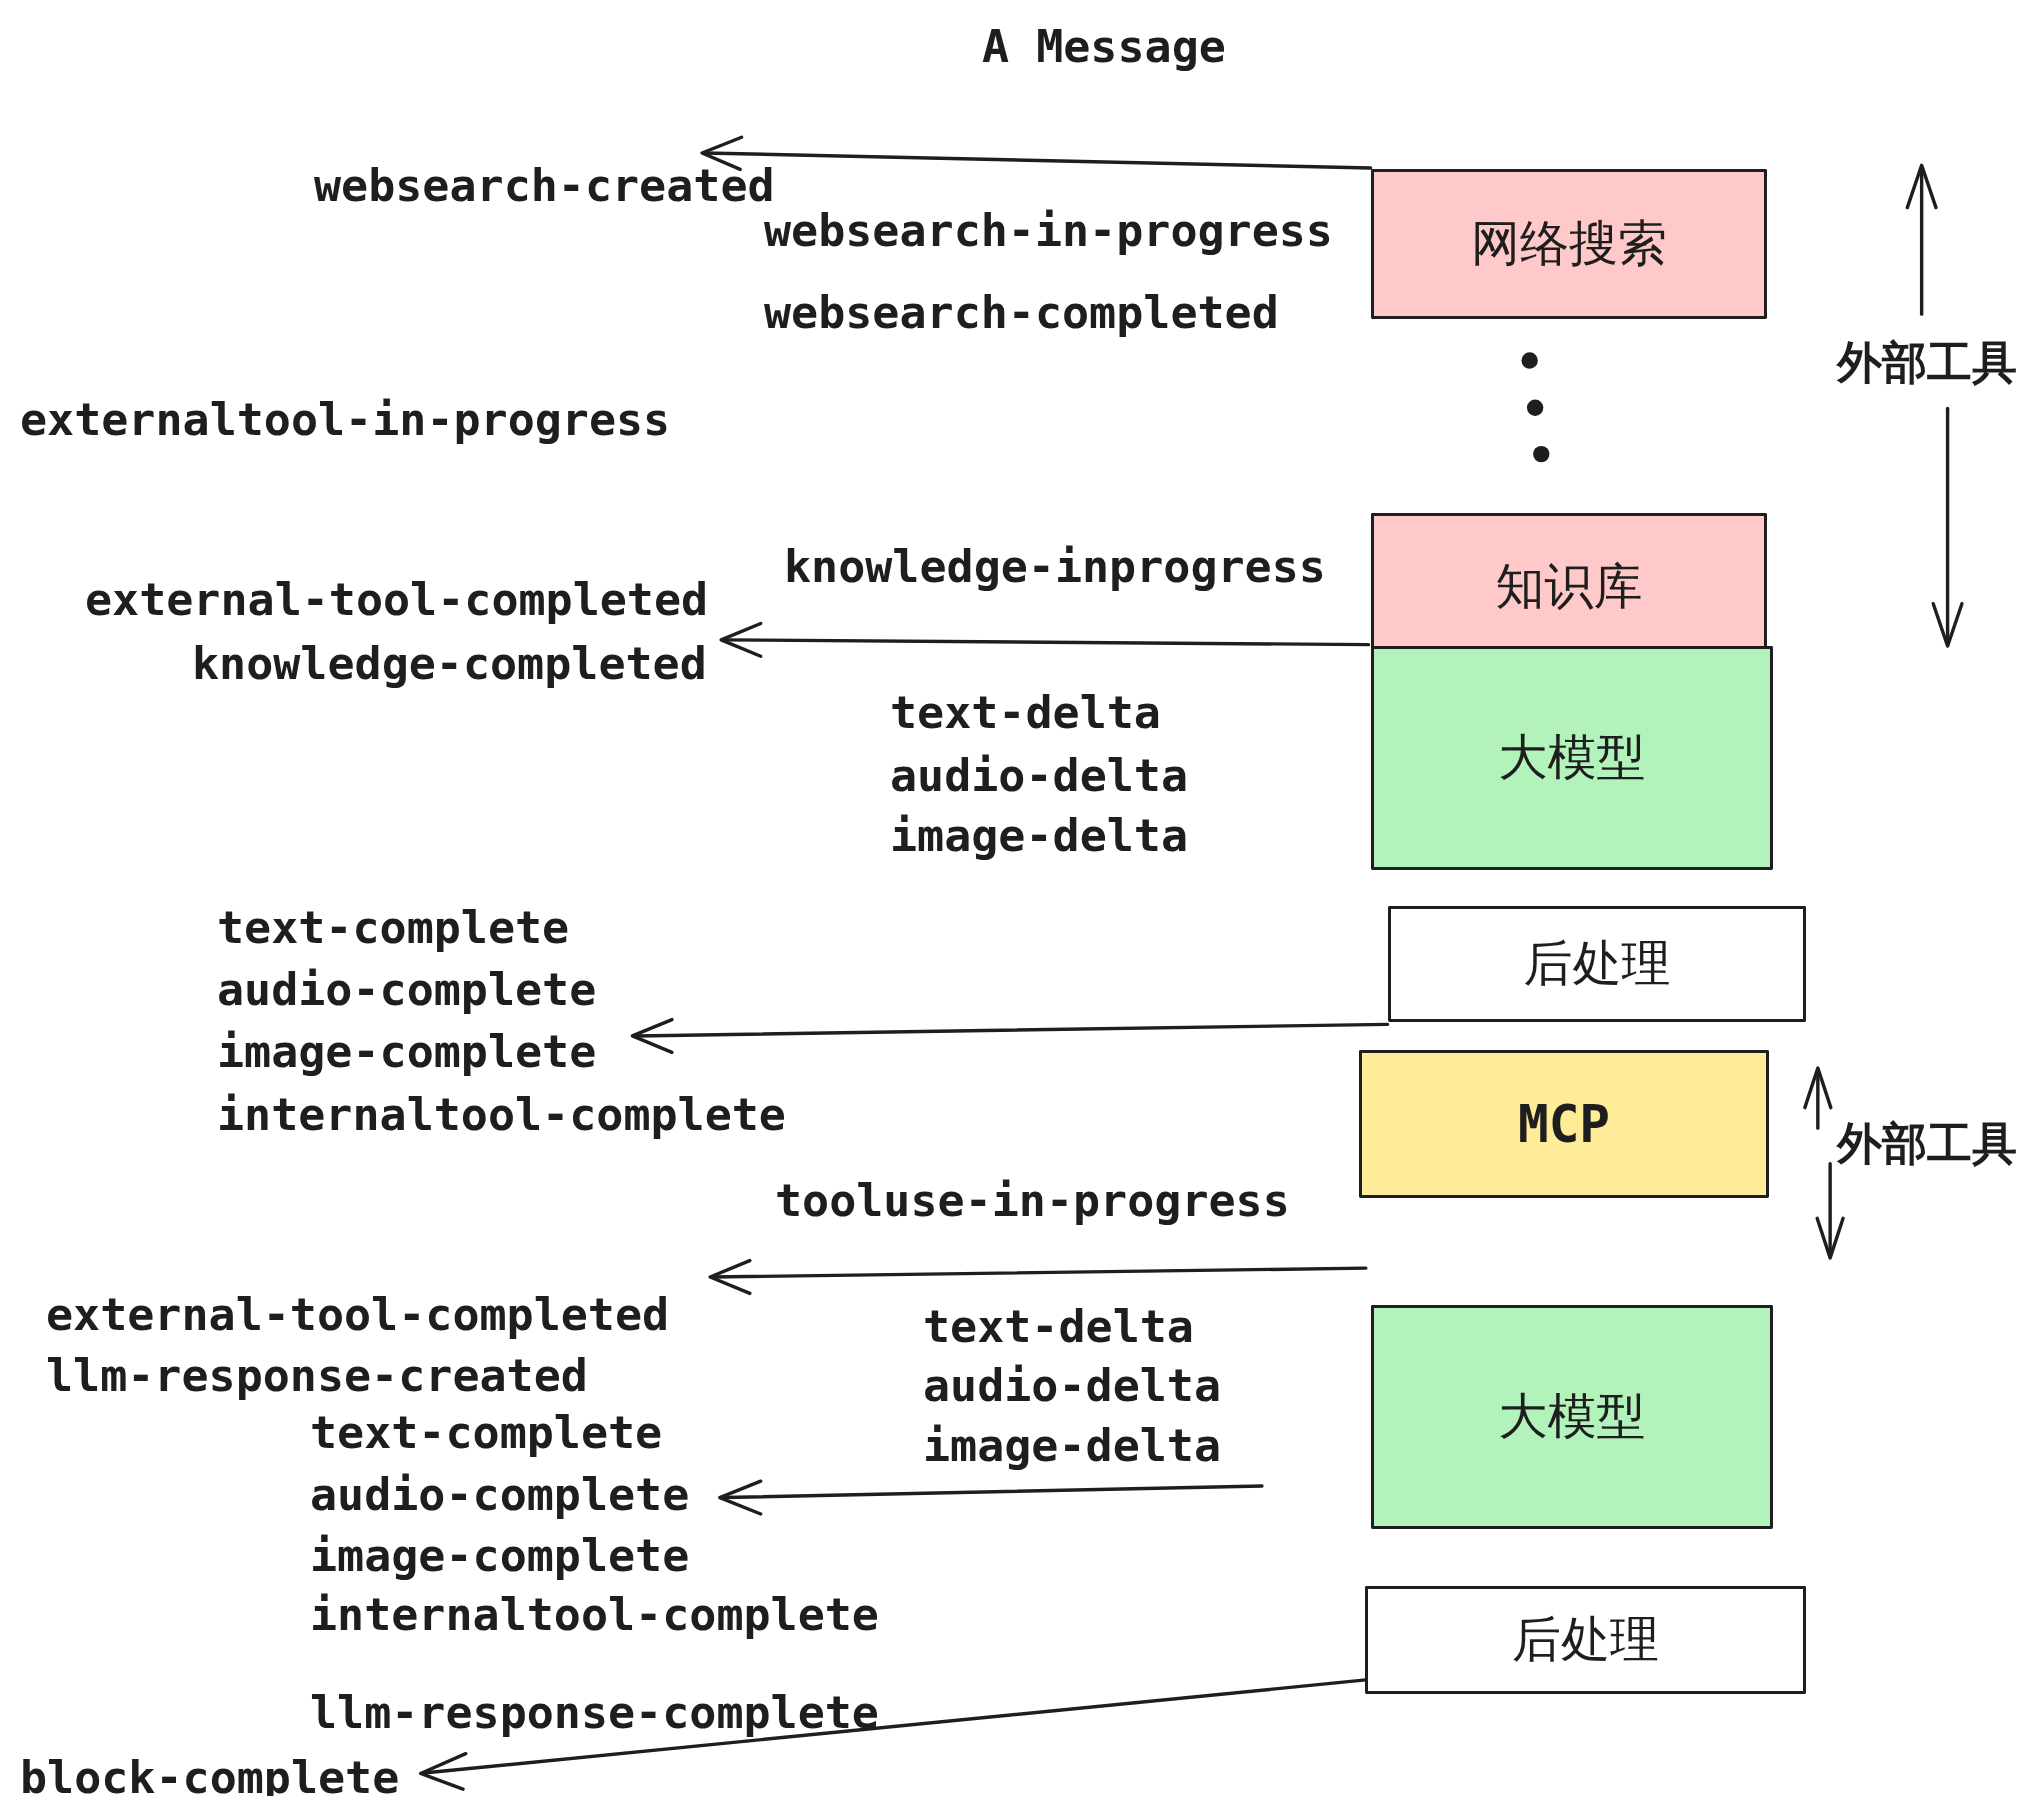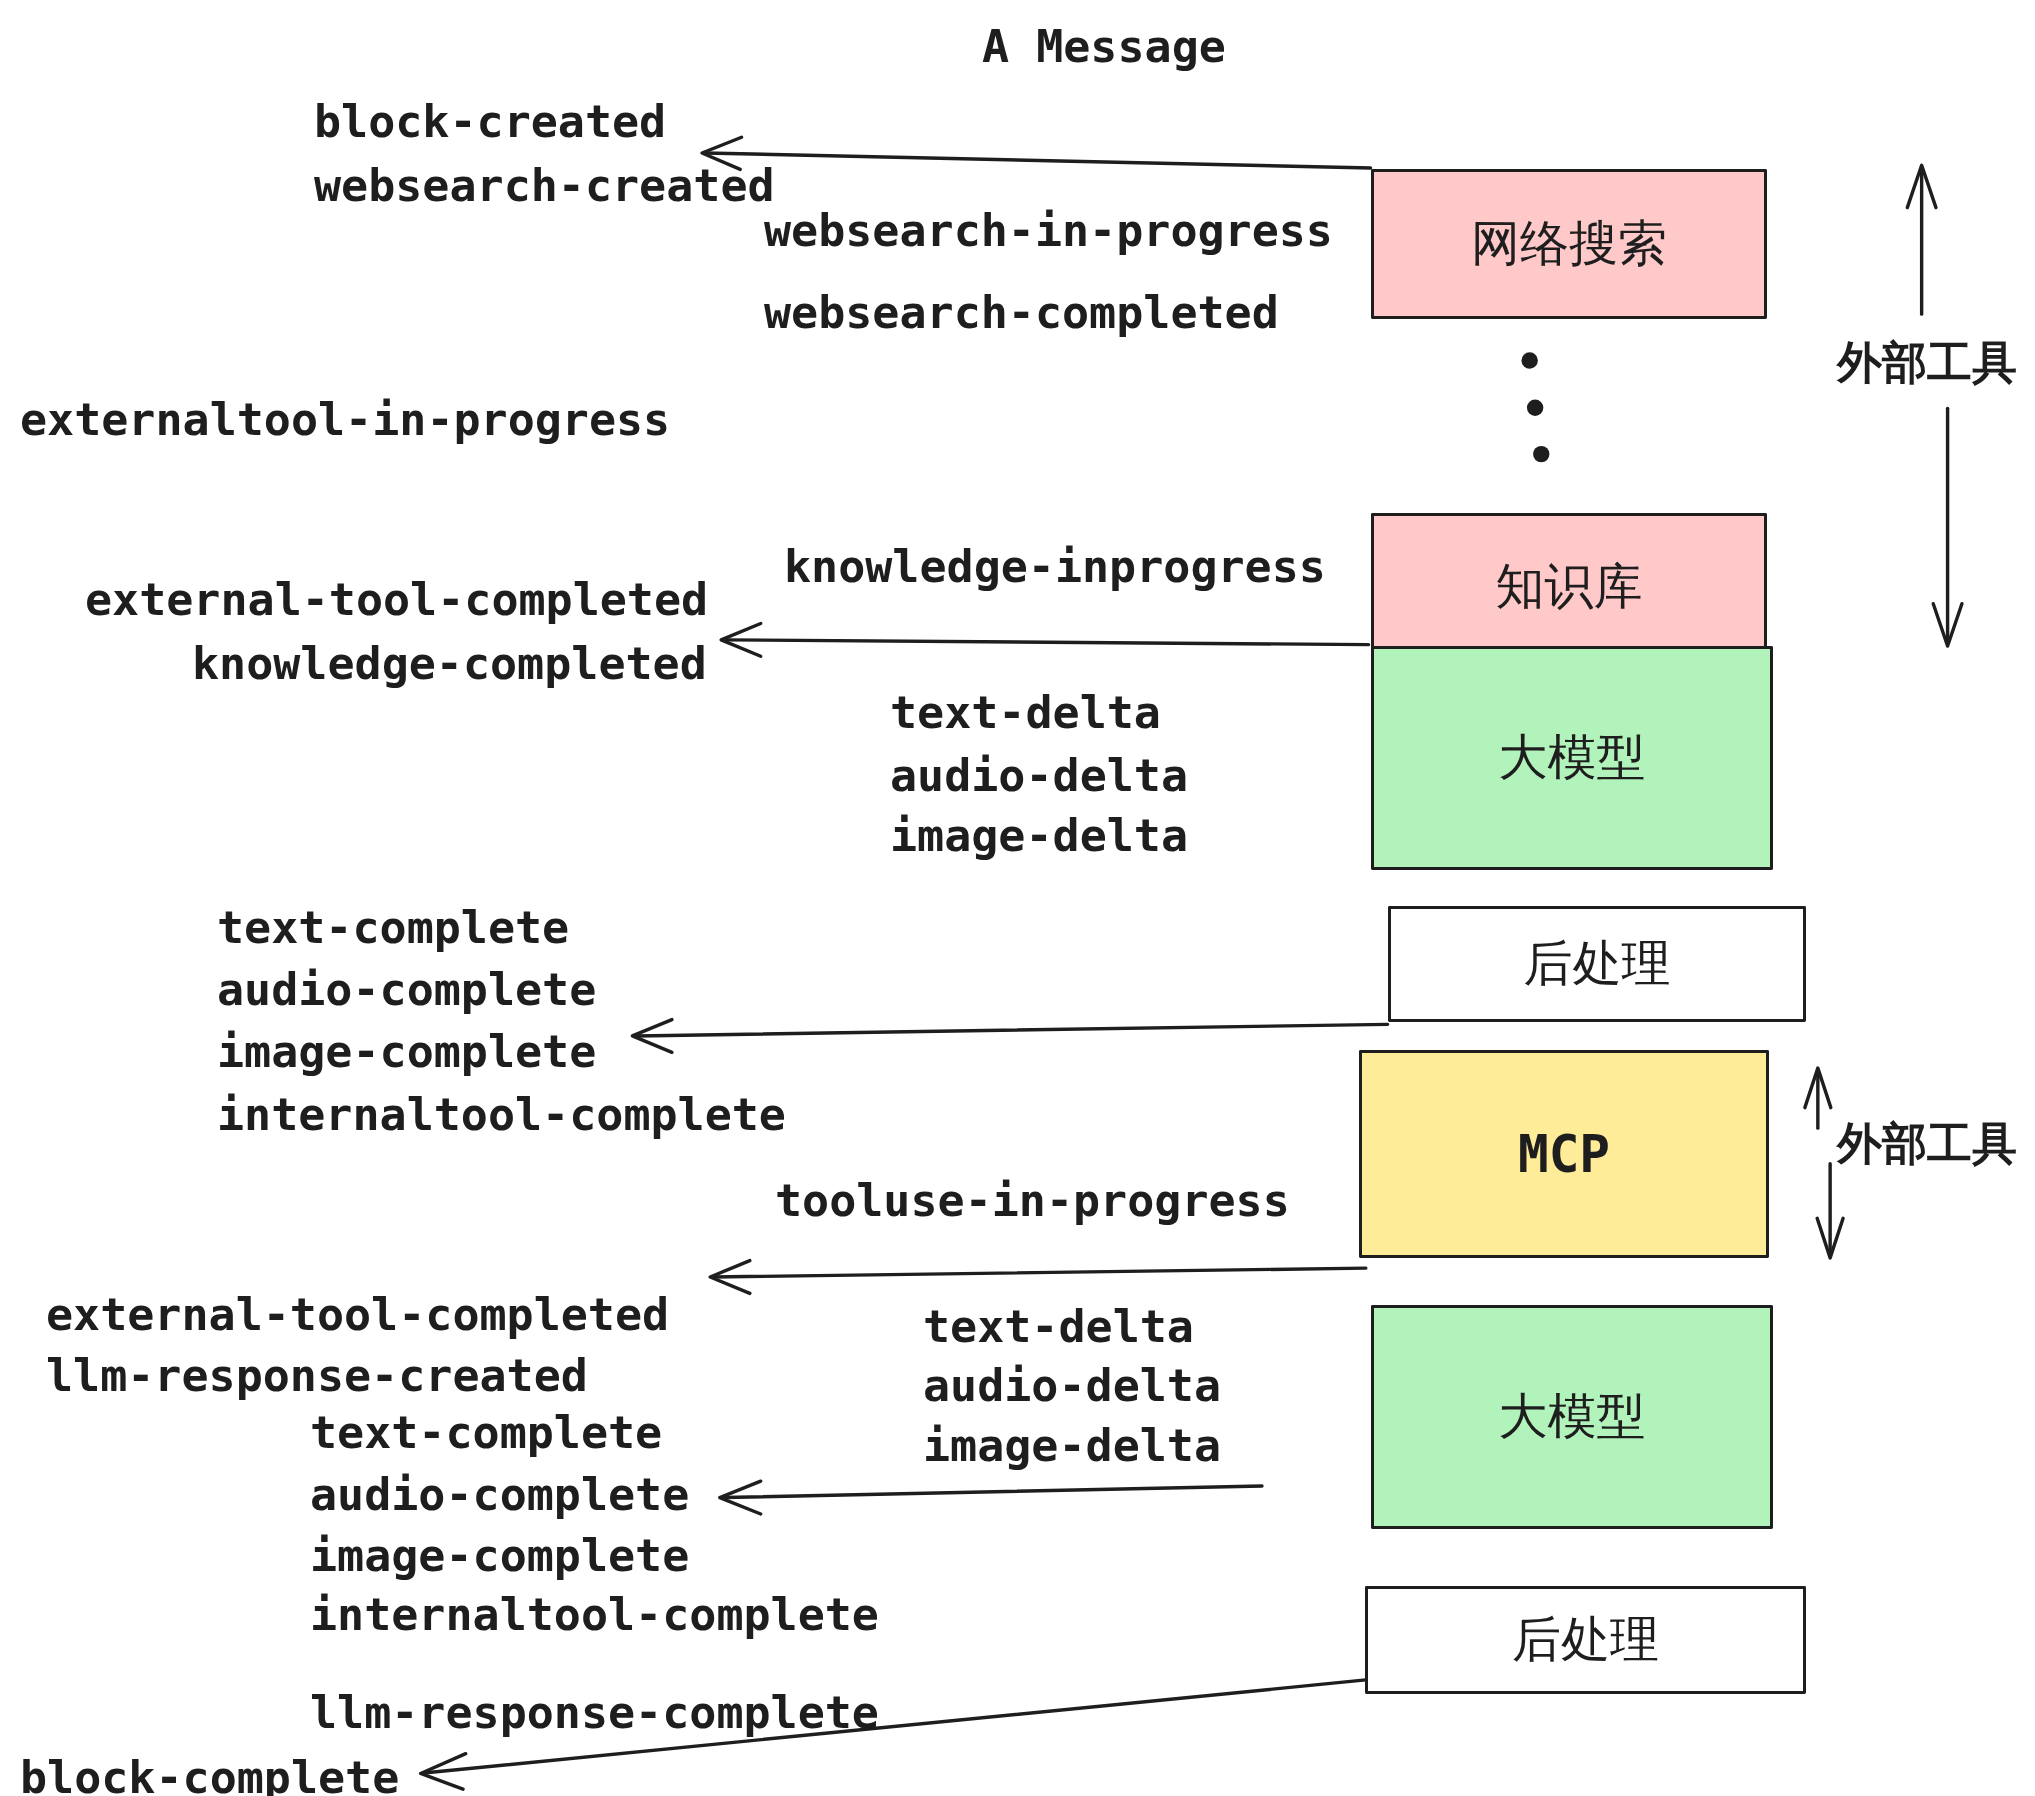--- a/index.html
+++ b/index.html
@@ -144,36 +144,35 @@
   </div>
 
   <div class="box" style="left:1371px; top:646px; width:402px; height:224px; background:#b2f2bb;">
     <span>大模型</span>
   </div>
 
   <div class="box" style="left:1388px; top:906px; width:418px; height:116px; background:#ffffff;">
     <span>后处理</span>
   </div>
 
-  <div class="box mono" style="left:1359px; top:1050px; width:410px; height:208px; background:#ffec99;">
+  <div class="box mono" style="left:1359px; top:1050px; width:410px; height:148px; background:#ffec99;">
     <span>MCP</span>
   </div>
 
   <div class="box" style="left:1371px; top:1305px; width:402px; height:224px; background:#b2f2bb;">
     <span>大模型</span>
   </div>
 
   <div class="box" style="left:1365px; top:1586px; width:441px; height:108px; background:#ffffff;">
     <span>后处理</span>
   </div>
 
   <div class="side-label" style="left:1837px; top:334px;">外部工具</div>
   <div class="side-label" style="left:1837px; top:1115px;">外部工具</div>
 
-  <div class="ev" style="left:314px; top:93px;">block-created</div>
   <div class="ev" style="left:314px; top:157px;">websearch-created</div>
   <div class="ev" style="left:764px; top:202px;">websearch-in-progress</div>
   <div class="ev" style="left:764px; top:284px;">websearch-completed</div>
   <div class="ev" style="left:20px; top:391px;">externaltool-in-progress</div>
   <div class="ev" style="left:784px; top:538px;">knowledge-inprogress</div>
   <div class="ev" style="left:85px; top:571px;">external-tool-completed</div>
   <div class="ev" style="left:192px; top:635px;">knowledge-completed</div>
   <div class="ev" style="left:890px; top:684px;">text-delta</div>
   <div class="ev" style="left:890px; top:747px;">audio-delta</div>
   <div class="ev" style="left:890px; top:807px;">image-delta</div>

